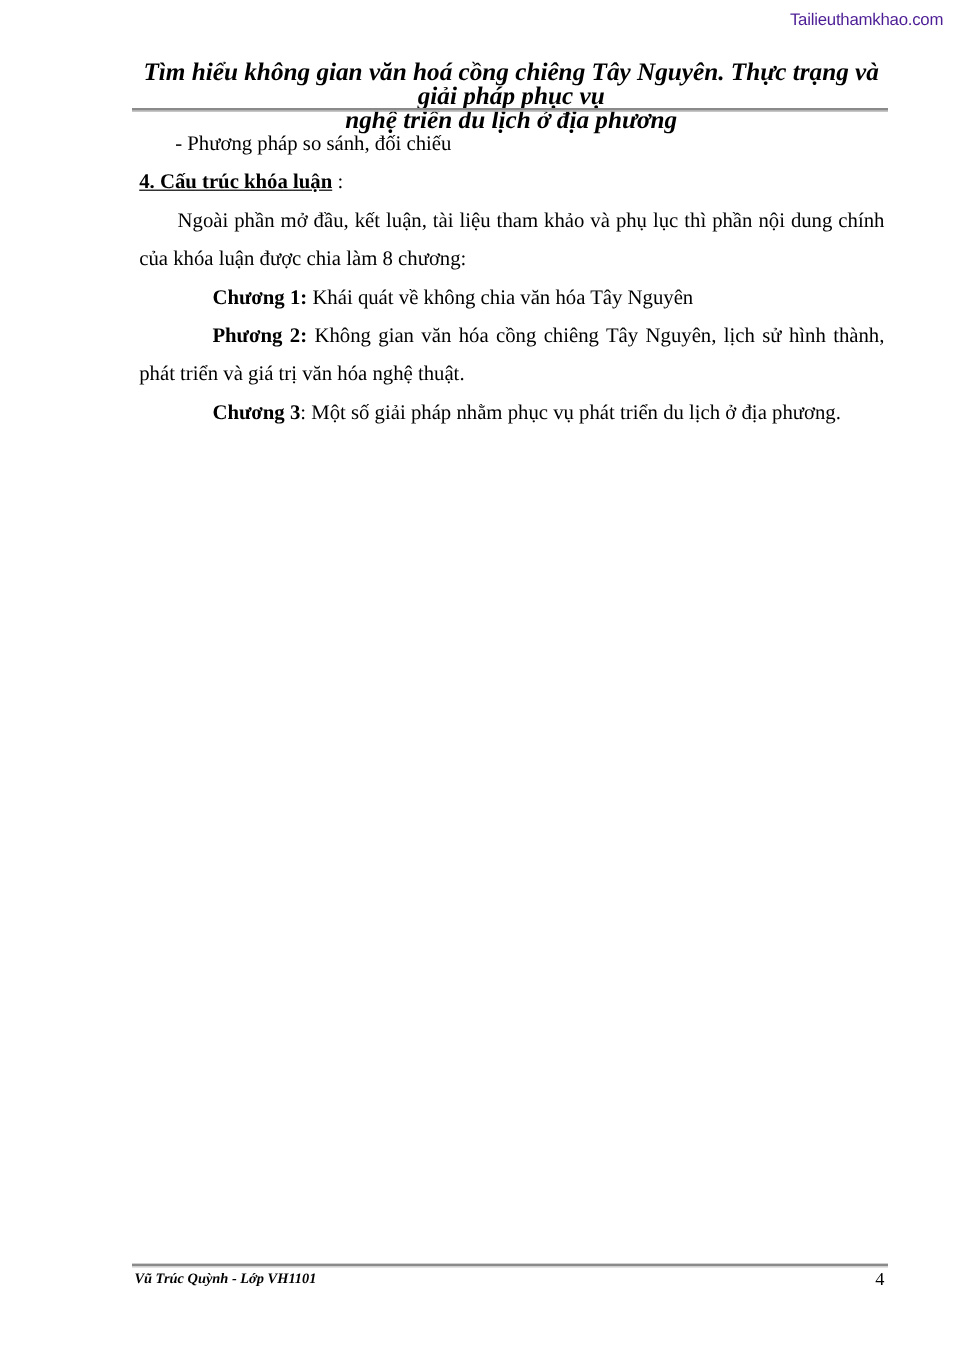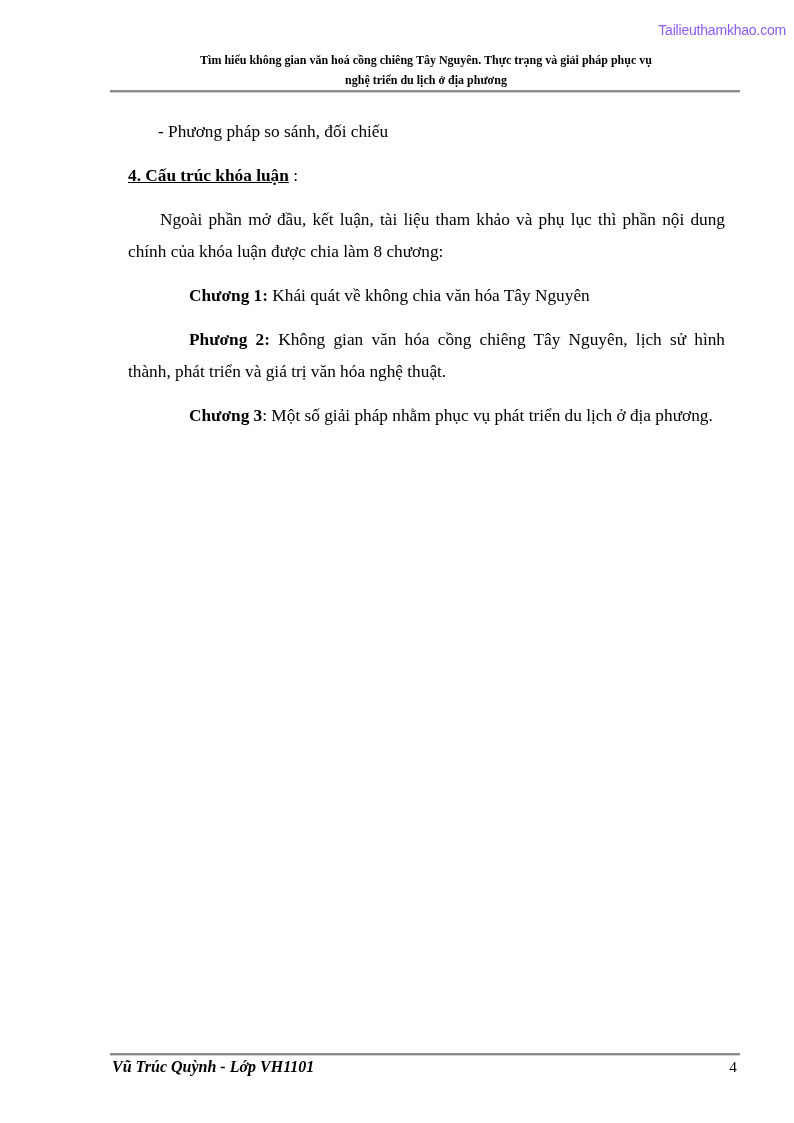--- a/index.html
+++ b/index.html
@@ -10,58 +10,59 @@
   body {
     width: 794px;
     height: 1123px;
     position: relative;
     overflow: hidden;
     font-family: "Liberation Serif", "DejaVu Serif", serif;
     color: #000;
   }
   .watermark {
     position: absolute;
-    top: 22px;
+    top: 8px;
     right: 8px;
     font-family: "Liberation Sans", "DejaVu Sans", sans-serif;
     font-size: 14px;
-    color: #8b5cf6;
+    color: #4c1d95;
     letter-spacing: -0.2px;
     text-shadow: 0 0 1px #ffffff;
     text-align: right;
   }
   .page-header {
     position: absolute;
     top: 50px;
     left: 112px;
     width: 628px;
     text-align: center;
     font-weight: bold;
-    font-size: 12px;
+    font-style: italic;
+    font-size: 21px;
     line-height: 20px;
   }
   .header-rule {
     position: absolute;
     top: 90px;
     left: 110px;
     width: 630px;
     height: 2px;
     background: #8a8a8a;
     border-bottom: 1px solid #d0d0d0;
   }
   .content {
     position: absolute;
     top: 104px;
     left: 116px;
     width: 621px;
     font-size: 17.3px;
     line-height: 32px;
   }
   .content p {
-    margin: 12px;
+    margin: 0;
     text-align: justify;
   }
   .bullet {
     padding-left: 30px;
   }
   .heading {
     font-weight: bold;
   }
   .heading .u {
     text-decoration: underline;
@@ -86,21 +87,21 @@
     height: 2px;
     background: #8a8a8a;
     border-bottom: 1px solid #d0d0d0;
   }
   .footer-left {
     position: absolute;
     top: 1058px;
     left: 112px;
     font-weight: bold;
     font-style: italic;
-    font-size: 16px;
+    font-size: 12px;
   }
   .footer-right {
     position: absolute;
     top: 1058px;
     right: 57px;
     font-size: 15.3px;
   }
 </style>
 </head>
 <body>

